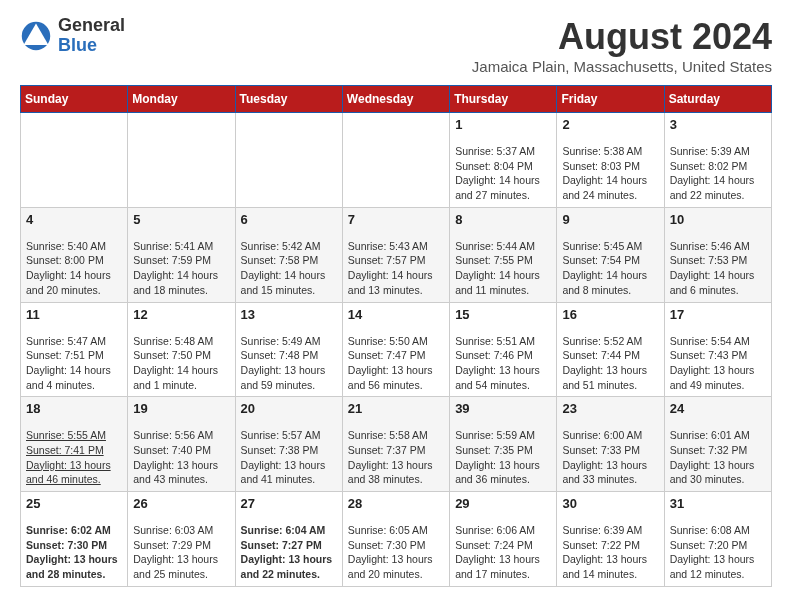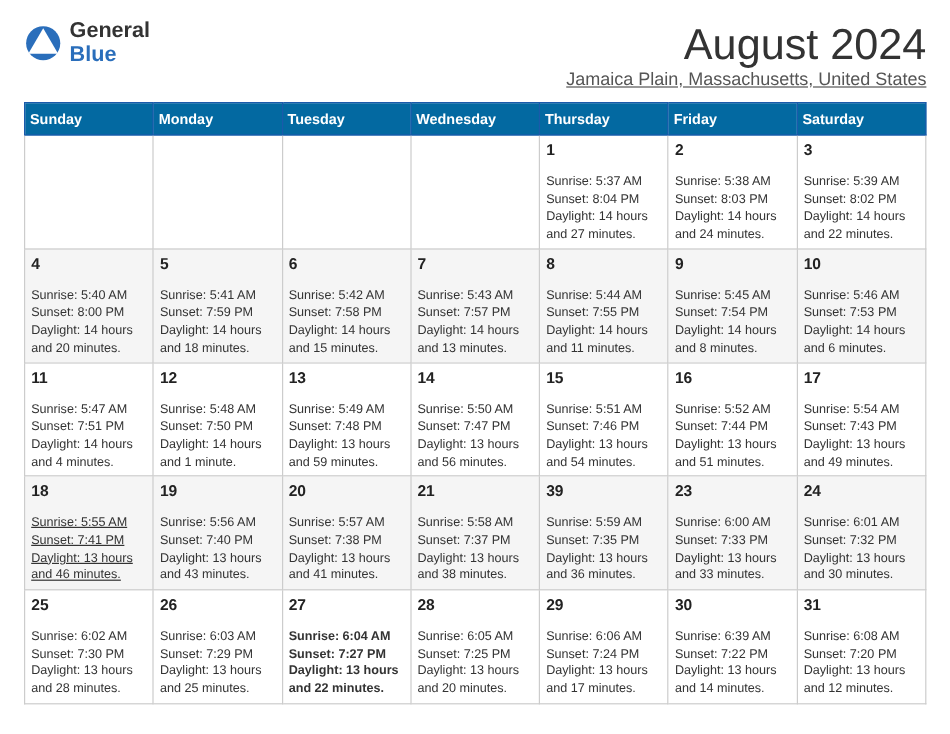--- a/index.html
+++ b/index.html
@@ -31,34 +31,33 @@
     .logo-icon {
       width: 32px;
       height: 32px;
     }
     .title-block {
       text-align: right;
     }
     .month-title {
       font-size: 36px;
       color: #333;
-      font-weight: 400;
+      font-weight: 700;
     }
     .location {
       font-size: 15px;
       color: #555;
-      text-decoration: underline;
     }
     .calendar {
       width: 100%;
       border-collapse: collapse;
       font-size: 11px;
     }
     .calendar thead tr {
-      background: #0369a1;
+      background: #b91c1c;
       color: #fff;
     }
     .calendar thead th {
       padding: 6px 4px;
       text-align: left;
       font-weight: bold;
       font-size: 12px;
       border: 1px solid #1a5aab;
     }
     .calendar tbody tr {
@@ -278,40 +277,40 @@
         <td>
           <span class="day-number">24</span>
           <div class="day-info" style="white-space: pre-line;">Sunrise: 6:01 AM
 Sunset: 7:32 PM
 Daylight: 13 hours and 30 minutes.</div>
         </td>
       </tr>
       <tr>
         <td>
           <span class="day-number">25</span>
-          <div class="day-info" style="white-space: pre-line;">Sunrise: 6:02 AM
+          <div class="day-info" style="white-space: pre-line; font-weight: bold;">Sunrise: 6:02 AM
 Sunset: 7:30 PM
 Daylight: 13 hours and 28 minutes.</div>
         </td>
         <td>
           <span class="day-number">26</span>
           <div class="day-info" style="white-space: pre-line;">Sunrise: 6:03 AM
 Sunset: 7:29 PM
 Daylight: 13 hours and 25 minutes.</div>
         </td>
         <td>
           <span class="day-number">27</span>
           <div class="day-info" style="white-space: pre-line; font-weight: bold;">Sunrise: 6:04 AM
 Sunset: 7:27 PM
 Daylight: 13 hours and 22 minutes.</div>
         </td>
         <td>
           <span class="day-number">28</span>
           <div class="day-info" style="white-space: pre-line;">Sunrise: 6:05 AM
-Sunset: 7:25 PM
+Sunset: 7:30 PM
 Daylight: 13 hours and 20 minutes.</div>
         </td>
         <td>
           <span class="day-number">29</span>
           <div class="day-info" style="white-space: pre-line;">Sunrise: 6:06 AM
 Sunset: 7:24 PM
 Daylight: 13 hours and 17 minutes.</div>
         </td>
         <td>
           <span class="day-number">30</span>

